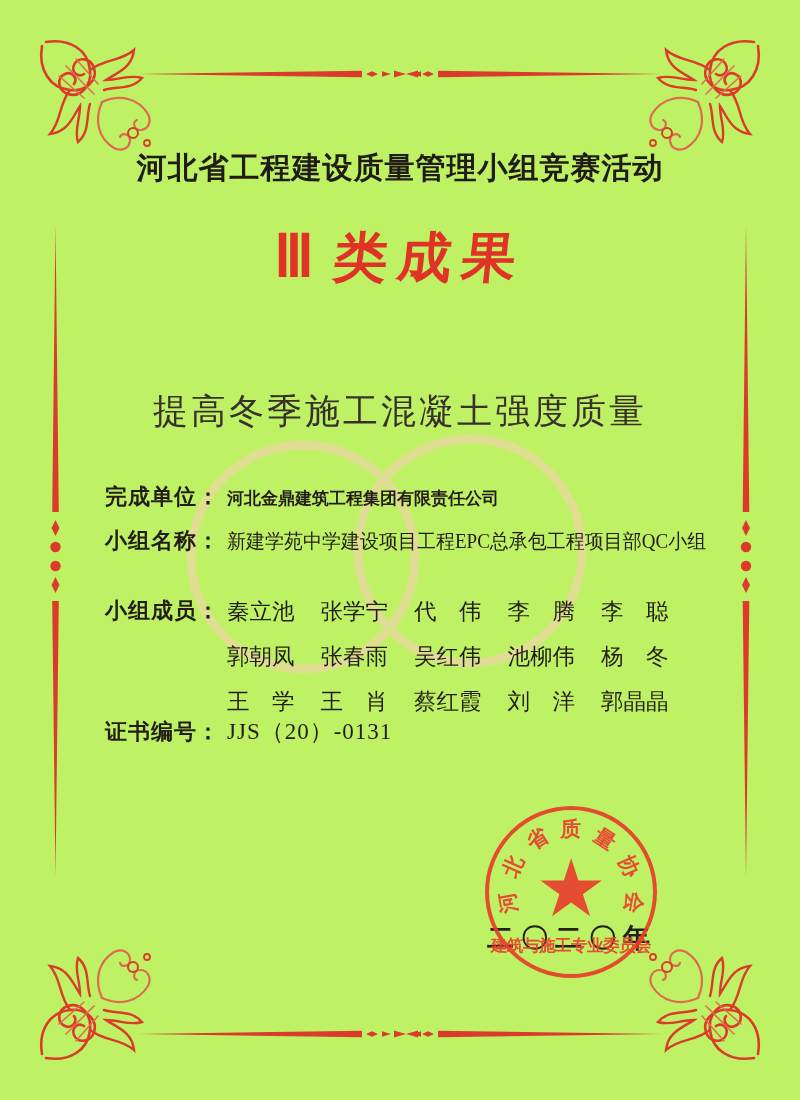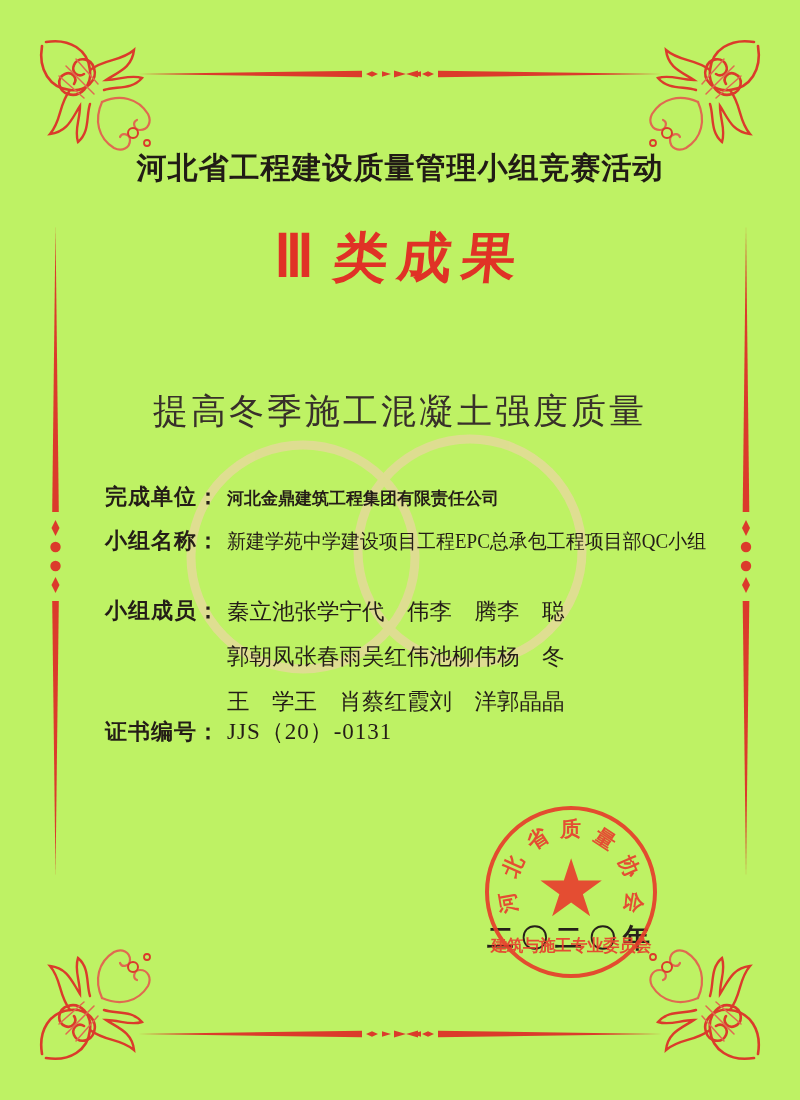--- a/index.html
+++ b/index.html
@@ -21,21 +21,21 @@
     font-size:35px;letter-spacing:3px;color:#38302a;white-space:nowrap;z-index:1;margin-top:36px;}
 
   .frow{position:absolute;display:flex;align-items:baseline;white-space:nowrap;z-index:1;}
   .label{font-weight:700;font-size:22px;color:#241d17;letter-spacing:1px;width:122px;flex:none;}
   .unit-row{left:105px;top:482px;}
   .unit-row .value{font-weight:700;font-size:17px;color:#241d17;}
   .group-row{left:105px;top:526px;}
   .group-row .value{font-size:20px;color:#241d17;transform:scaleX(.95);transform-origin:left;letter-spacing:0;}
   .members{left:105px;top:564px;align-items:flex-start;margin-top:32px;}
   .names{display:flex;flex-direction:column;gap:14px;}
-  .name-row{display:flex;}
+  .name-row{display:flex;gap:26px;}
   .name-row span{font-size:22.5px;color:#241d17;}
   .cert-row{left:105px;top:716px;}
   .cert-row .value{font-size:23px;color:#241d17;letter-spacing:1px;}
 
   .date{position:absolute;left:487px;top:920px;font-size:27px;font-weight:600;
     letter-spacing:7px;color:#26201a;z-index:1;white-space:nowrap;}
 
   .seal{position:absolute;left:485px;top:806px;width:172px;height:172px;z-index:2;
     border:4.5px solid #e73e2b;border-radius:50%;box-sizing:border-box;opacity:.92;}
   .seal .star{position:absolute;left:50%;top:50%;transform:translate(-50%,-54%);

